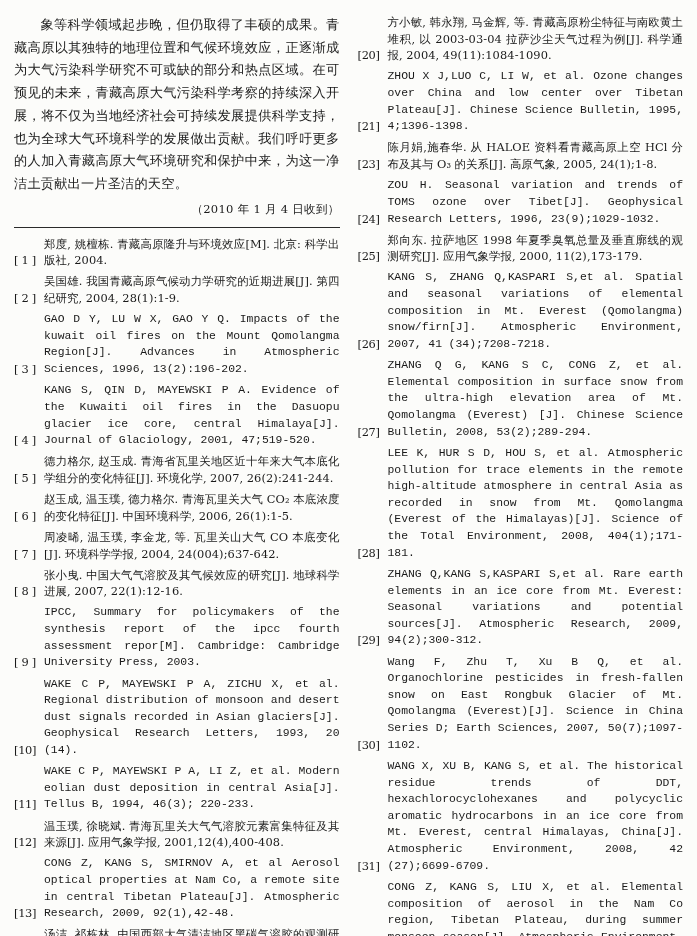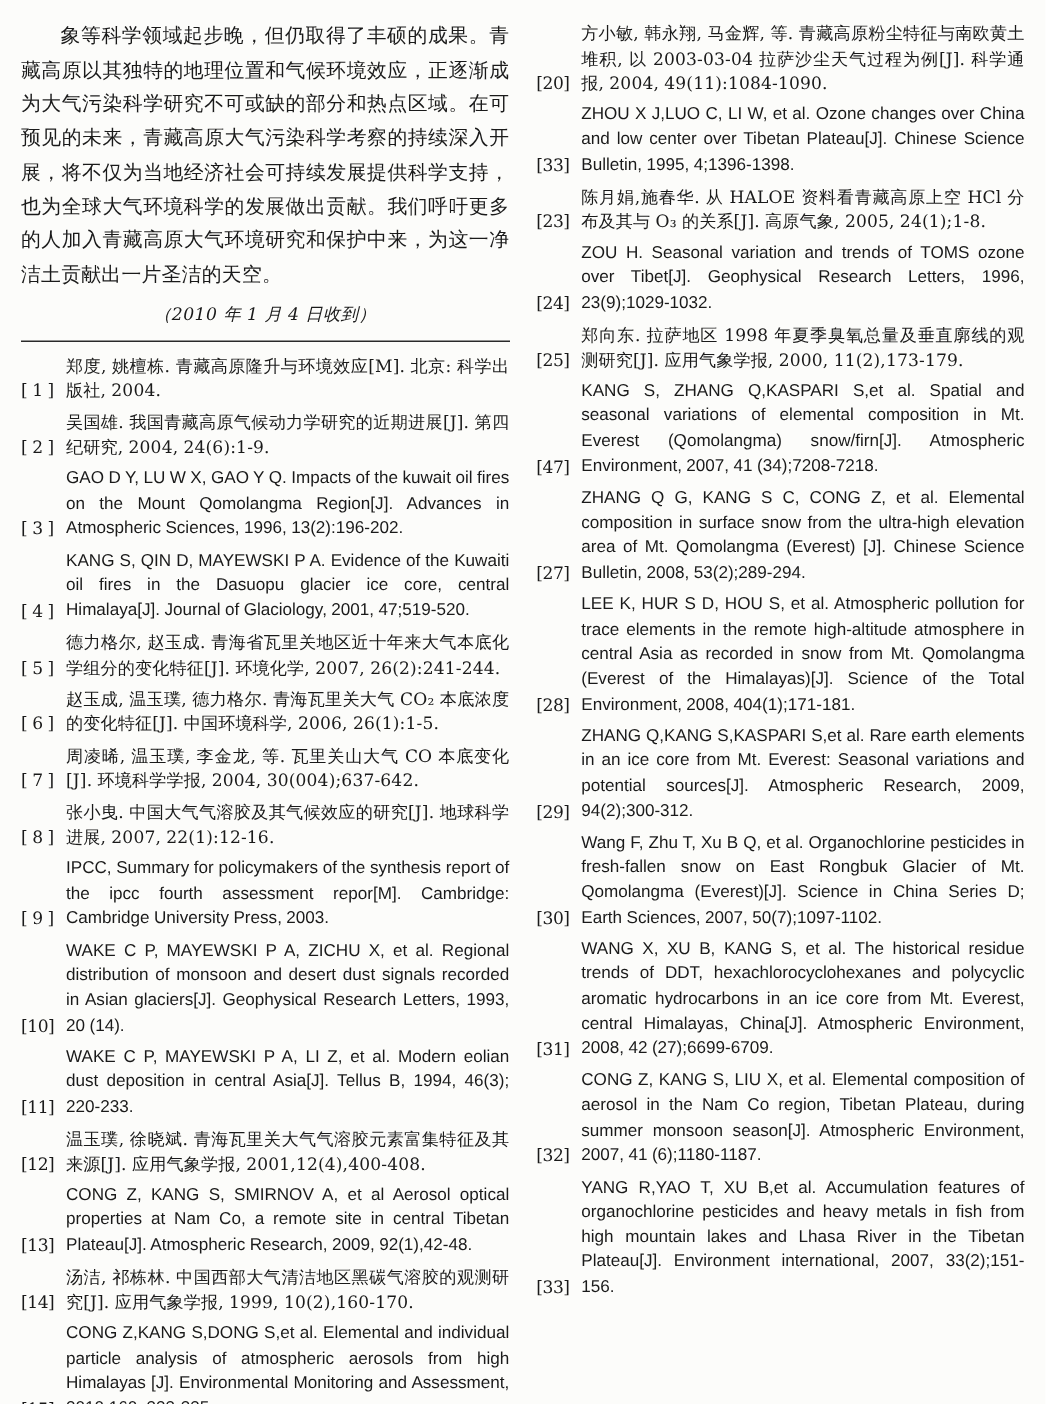--- a/index.html
+++ b/index.html
@@ -37,24 +37,23 @@
   .intro {
     font-size: 13.2px;
     line-height: 1.72;
     text-align: justify;
     text-indent: 2em;
     letter-spacing: 0.2px;
     margin: 0 0 6px 0;
   }
   .recv {
     font-size: 11.5px;
-    text-align: center;
+    text-align: right;
     margin: 4px 0 10px 0;
     letter-spacing: 0.3px;
-    font-style: italic;
   }
   .rule {
     border: none;
     border-top: 1px solid #2a2a2a;
     margin: 0 0 8px 0;
     height: 0;
   }
   
   .reflist {
     list-style: none;
@@ -80,62 +79,62 @@
     flex: 1 1 auto;
     text-align: justify;
     hyphens: auto;
     word-spacing: -0.2px;
   }
   .ref.cn .txt {
     font-family: "DejaVu Serif", "Liberation Serif", serif;
     letter-spacing: 0.1px;
   }
   .ref.en .txt {
-    font-family: Liberation Sans, sans-serif;
+    font-family: Liberation Mono, monospace;
   }
 </style>
 </head>
 <body>
 
 <div class="page">
   <div class="columns">
 
     <div class="col">
       <p class="intro">象等科学领域起步晚，但仍取得了丰硕的成果。青藏高原以其独特的地理位置和气候环境效应，正逐渐成为大气污染科学研究不可或缺的部分和热点区域。在可预见的未来，青藏高原大气污染科学考察的持续深入开展，将不仅为当地经济社会可持续发展提供科学支持，也为全球大气环境科学的发展做出贡献。我们呼吁更多的人加入青藏高原大气环境研究和保护中来，为这一净洁土贡献出一片圣洁的天空。</p>
       <div class="recv">（2010 年 1 月 4 日收到）</div>
       <hr class="rule">
 
       <ul class="reflist">
         <li class="ref cn">
           <span class="num">[ 1 ]</span>
           <span class="txt">郑度, 姚檀栋. 青藏高原隆升与环境效应[M]. 北京: 科学出版社, 2004.</span>
         </li>
         <li class="ref cn">
           <span class="num">[ 2 ]</span>
-          <span class="txt">吴国雄. 我国青藏高原气候动力学研究的近期进展[J]. 第四纪研究, 2004, 24(6):1-9.</span>
+          <span class="txt">吴国雄. 我国青藏高原气候动力学研究的近期进展[J]. 第四纪研究, 2004, 28(1):1-9.</span>
         </li>
         <li class="ref en">
           <span class="num">[ 3 ]</span>
           <span class="txt">GAO D Y, LU W X, GAO Y Q. Impacts of the kuwait oil fires on the Mount Qomolangma Region[J]. Advances in Atmospheric Sciences, 1996, 13(2):196-202.</span>
         </li>
         <li class="ref en">
           <span class="num">[ 4 ]</span>
           <span class="txt">KANG S, QIN D, MAYEWSKI P A. Evidence of the Kuwaiti oil fires in the Dasuopu glacier ice core, central Himalaya[J]. Journal of Glaciology, 2001, 47;519-520.</span>
         </li>
         <li class="ref cn">
           <span class="num">[ 5 ]</span>
           <span class="txt">德力格尔, 赵玉成. 青海省瓦里关地区近十年来大气本底化学组分的变化特征[J]. 环境化学, 2007, 26(2):241-244.</span>
         </li>
         <li class="ref cn">
           <span class="num">[ 6 ]</span>
           <span class="txt">赵玉成, 温玉璞, 德力格尔. 青海瓦里关大气 CO₂ 本底浓度的变化特征[J]. 中国环境科学, 2006, 26(1):1-5.</span>
         </li>
         <li class="ref cn">
           <span class="num">[ 7 ]</span>
-          <span class="txt">周凌晞, 温玉璞, 李金龙, 等. 瓦里关山大气 CO 本底变化[J]. 环境科学学报, 2004, 30(004);637-642.</span>
+          <span class="txt">周凌晞, 温玉璞, 李金龙, 等. 瓦里关山大气 CO 本底变化[J]. 环境科学学报, 2004, 24(004);637-642.</span>
         </li>
         <li class="ref cn">
           <span class="num">[ 8 ]</span>
           <span class="txt">张小曳. 中国大气气溶胶及其气候效应的研究[J]. 地球科学进展, 2007, 22(1):12-16.</span>
         </li>
         <li class="ref en">
           <span class="num">[ 9 ]</span>
           <span class="txt">IPCC, Summary for policymakers of the synthesis report of the ipcc fourth assessment repor[M]. Cambridge: Cambridge University Press, 2003.</span>
         </li>
         <li class="ref en">
@@ -166,37 +165,37 @@
       </ul>
     </div>
 
     <div class="col">
       <ul class="reflist">
         <li class="ref cn">
           <span class="num">[20]</span>
           <span class="txt">方小敏, 韩永翔, 马金辉, 等. 青藏高原粉尘特征与南欧黄土堆积, 以 2003-03-04 拉萨沙尘天气过程为例[J]. 科学通报, 2004, 49(11):1084-1090.</span>
         </li>
         <li class="ref en">
-          <span class="num">[33]</span>
+          <span class="num">[21]</span>
           <span class="txt">ZHOU X J,LUO C, LI W, et al. Ozone changes over China and low center over Tibetan Plateau[J]. Chinese Science Bulletin, 1995, 4;1396-1398.</span>
         </li>
         <li class="ref cn">
           <span class="num">[23]</span>
           <span class="txt">陈月娟,施春华. 从 HALOE 资料看青藏高原上空 HCl 分布及其与 O₃ 的关系[J]. 高原气象, 2005, 24(1);1-8.</span>
         </li>
         <li class="ref en">
           <span class="num">[24]</span>
           <span class="txt">ZOU H. Seasonal variation and trends of TOMS ozone over Tibet[J]. Geophysical Research Letters, 1996, 23(9);1029-1032.</span>
         </li>
         <li class="ref cn">
           <span class="num">[25]</span>
           <span class="txt">郑向东. 拉萨地区 1998 年夏季臭氧总量及垂直廓线的观测研究[J]. 应用气象学报, 2000, 11(2),173-179.</span>
         </li>
         <li class="ref en">
-          <span class="num">[47]</span>
+          <span class="num">[26]</span>
           <span class="txt">KANG S, ZHANG Q,KASPARI S,et al. Spatial and seasonal variations of elemental composition in Mt. Everest (Qomolangma) snow/firn[J]. Atmospheric Environment, 2007, 41 (34);7208-7218.</span>
         </li>
         <li class="ref en">
           <span class="num">[27]</span>
           <span class="txt">ZHANG Q G, KANG S C, CONG Z, et al. Elemental composition in surface snow from the ultra-high elevation area of Mt. Qomolangma (Everest) [J]. Chinese Science Bulletin, 2008, 53(2);289-294.</span>
         </li>
         <li class="ref en">
           <span class="num">[28]</span>
           <span class="txt">LEE K, HUR S D, HOU S, et al. Atmospheric pollution for trace elements in the remote high-altitude atmosphere in central Asia as recorded in snow from Mt. Qomolangma (Everest of the Himalayas)[J]. Science of the Total Environment, 2008, 404(1);171-181.</span>
         </li>

